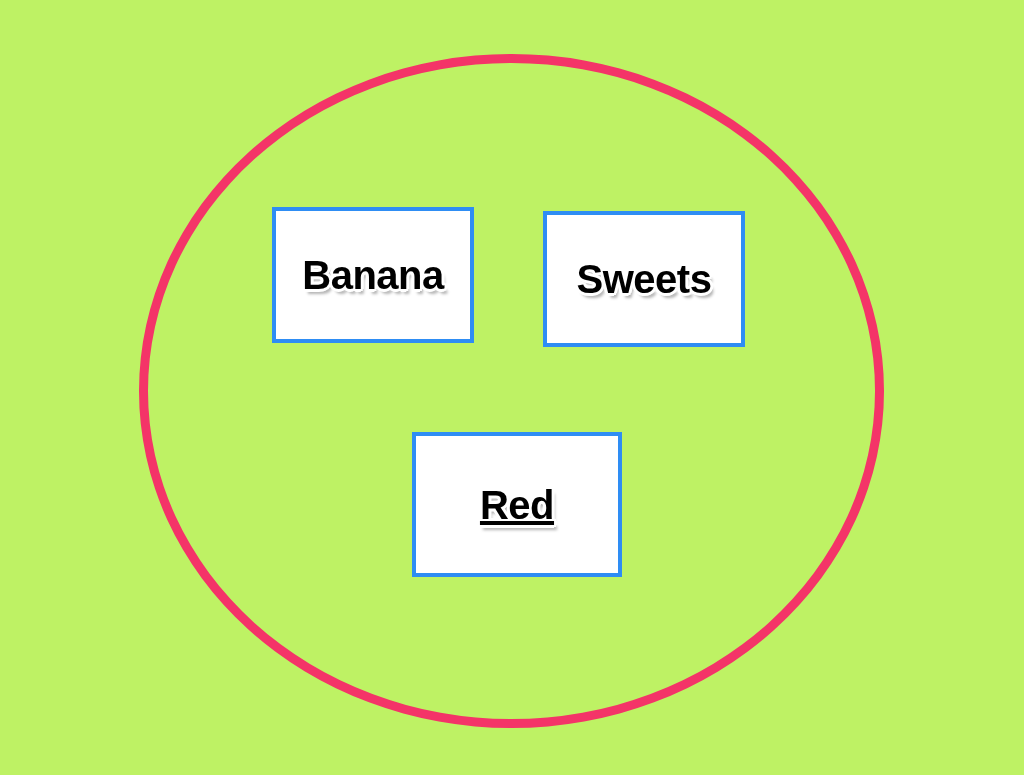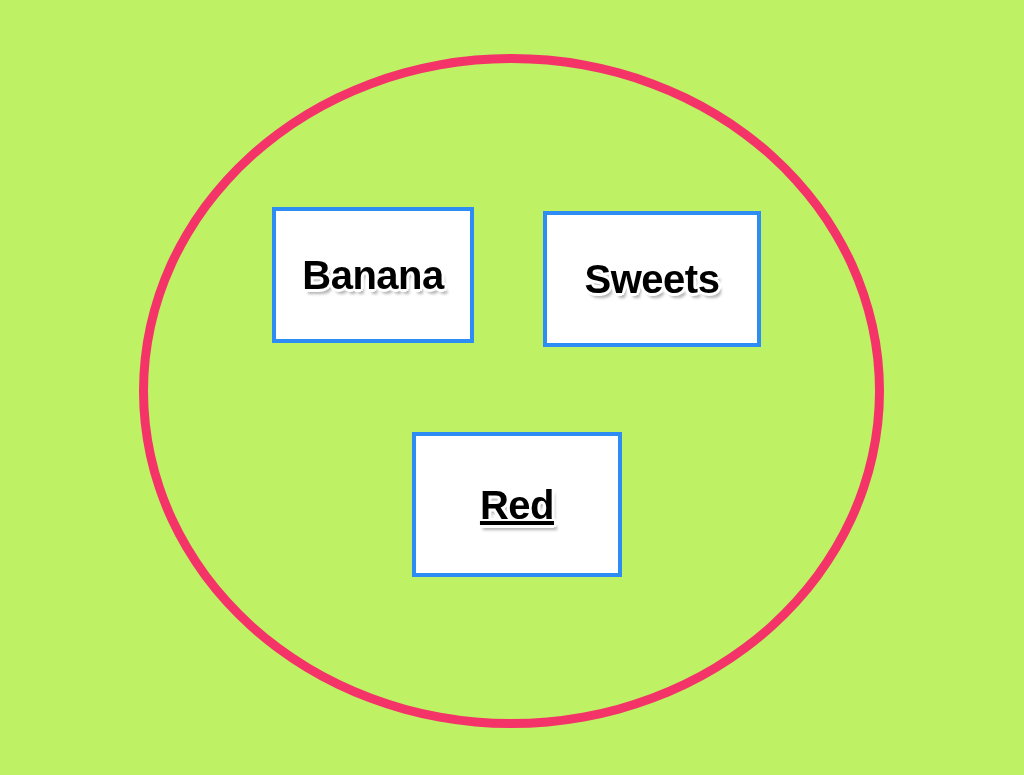--- a/index.html
+++ b/index.html
@@ -60,21 +60,21 @@
        2px  2px 0 #ffffff,
       -3px  0   0 #ffffff,
        3px  0   0 #ffffff,
        0   -3px 0 #ffffff,
        0    3px 0 #ffffff,
        3px  5px 3px rgba(0,0,0,0.30);
   }
 
   
   #box-banana { left: 272px; top: 207px; width: 202px; height: 136px; }
-  #box-sweets { left: 543px; top: 211px; width: 218px; height: 136px; }
+  #box-sweets { left: 543px; top: 211px; width: 202px; height: 136px; }
   #box-red    { left: 412px; top: 432px; width: 210px; height: 145px; text-decoration: underline; }
 </style>
 </head>
 <body>
 
 <div id="canvas">
 
   <div class="set-ellipse"></div>
 
   <div class="item-box" id="box-banana">

